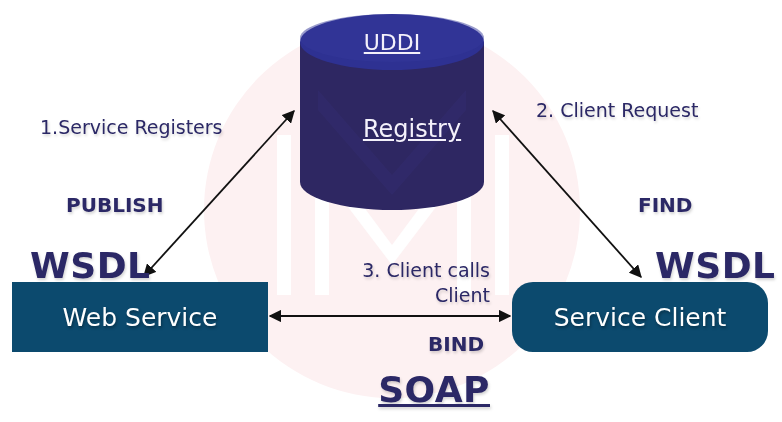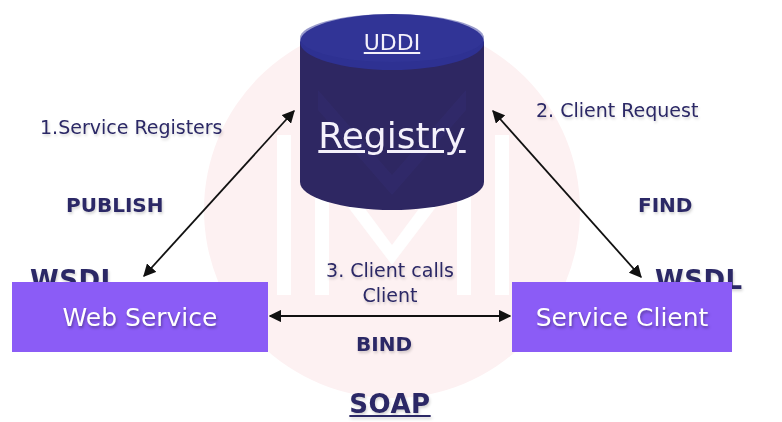--- a/index.html
+++ b/index.html
@@ -3,24 +3,24 @@
   <meta charset="utf-8">
   <style>
     html, body { margin: 0; padding: 0; background: #ffffff; }
     body { width: 782px; height: 422px; position: relative; overflow: hidden;
            font-family: "DejaVu Sans", sans-serif; }
     .abs { position: absolute; }
     svg.layer { position: absolute; left: 0; top: 0; }
     .lbl { color: #2b2866; text-shadow: 1px 2px 3px rgba(0,0,0,0.18); white-space: nowrap; }
     .step { font-size: 19px; }
     .verb { font-size: 20px; font-weight: bold; }
-    .proto { font-size: 26px; font-weight: bold; letter-spacing: 0.5px; margin-top: 20px; }
-    .box { position: absolute; background: #8b5cf6; display: flex; align-items: center; justify-content: center; }
+    .proto { font-size: 36px; font-weight: bold; letter-spacing: 0.5px; }
+    .box { position: absolute; background: #0c4a6e; display: flex; align-items: center; justify-content: center; }
     .box span { color: #ffffff; font-size: 25px; text-shadow: 1px 2px 3px rgba(0,0,0,0.35); white-space: nowrap; }
-    .center { text-align: center; }
+    .center { text-align: right; }
     .db-text { position: absolute; color: #f4f1fb; text-align: center; width: 184px; left: 300px; text-decoration: underline; }
   </style>
 </head>
 <body>
 
 <svg class="layer" width="782" height="422">
   <circle cx="392" cy="210" r="188" fill="#fdf1f2"></circle>
   <g fill="#ffffff">
     <rect x="277" y="135" width="14" height="160"></rect>
     <rect x="315" y="160" width="14" height="135"></rect>
@@ -33,21 +33,21 @@
 <svg class="layer" width="782" height="422">
   <path d="M300,42 L300,182 A92,28 0 0 0 484,182 L484,42 Z" fill="#2e2762"></path>
   <g opacity="0.18" fill="#3d3a8a">
     <polygon points="318,90 392,175 466,90 466,110 392,195 318,110"></polygon>
   </g>
   <ellipse cx="392" cy="42" rx="92" ry="28" fill="#2e3192"></ellipse>
   <ellipse cx="392" cy="38" rx="92" ry="24" fill="#33389a" opacity="0.5"></ellipse>
 </svg>
 
 <div class="db-text" style="top:30px; font-size:22px;">UDDI</div>
-<div class="db-text" style="top:115px; font-size:36px;">Registry</div>
+<div class="db-text" style="top:115px; font-size:24px;padding-left:20px;">Registry</div>
 
 <svg class="layer" width="782" height="422">
   <defs>
     <marker id="ah" viewBox="0 0 10 10" refX="9" refY="5" markerWidth="7" markerHeight="7" orient="auto-start-reverse">
       <path d="M0,0 L10,5 L0,10 Z" fill="#111111"></path>
     </marker>
   </defs>
   <line x1="144" y1="276" x2="294" y2="111" stroke="#111111" stroke-width="1.8" marker-start="url(#ah)" marker-end="url(#ah)"></line>
   <line x1="493" y1="111" x2="641" y2="277" stroke="#111111" stroke-width="1.8" marker-start="url(#ah)" marker-end="url(#ah)"></line>
   <line x1="270" y1="316" x2="510" y2="316" stroke="#111111" stroke-width="1.8" marker-start="url(#ah)" marker-end="url(#ah)"></line>
@@ -66,15 +66,15 @@
 <div class="abs lbl step center" style="left:290px; width:200px; top:258px; line-height:25px;">
   <div>3. Client calls</div>
   <div>Client</div>
 </div>
 <div class="abs lbl verb center" style="left:284px; width:200px; top:332px;">BIND</div>
 <div class="abs lbl proto center" style="left:290px; width:200px; top:369px;text-decoration:underline;">SOAP</div>
 
 <div class="box" style="left:12px; top:282px; width:256px; height:70px;">
   <span>Web Service</span>
 </div>
-<div class="box" style="left:512px; top:282px; width:220px; height:70px;">
+<div class="box" style="left:512px; top:282px; width:256px; height:70px;border-radius:21px;">
   <span>Service Client</span>
 </div>
 
 </body></html>

